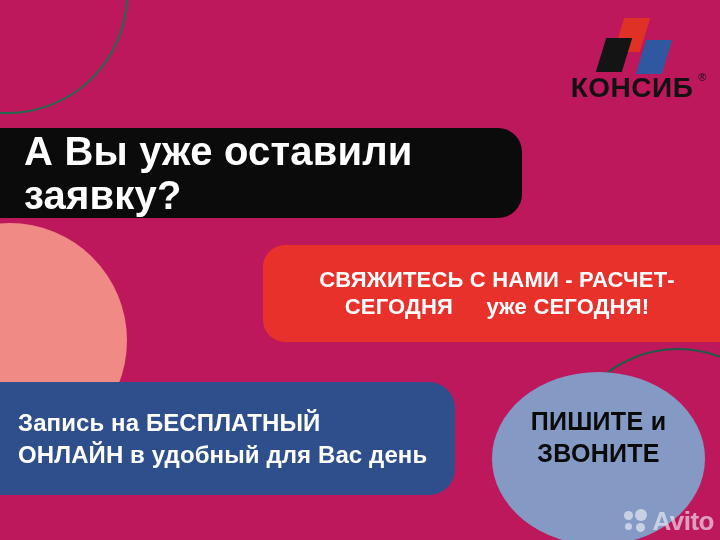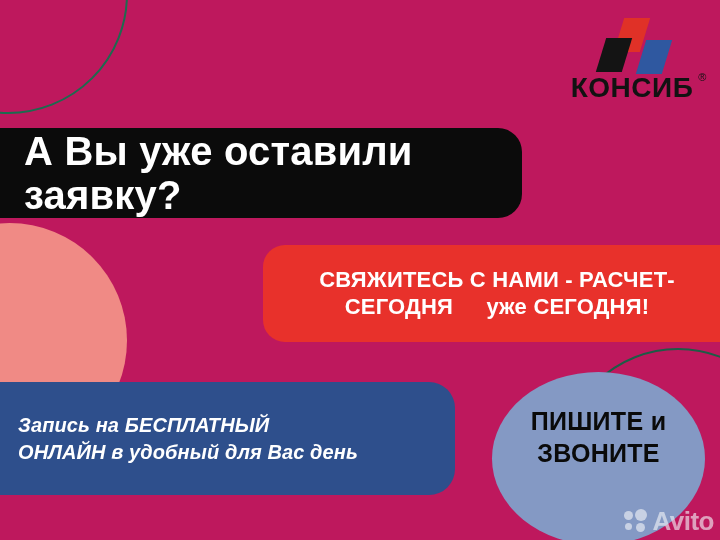--- a/index.html
+++ b/index.html
@@ -154,25 +154,24 @@
     top: 382px;
     width: 483px;
     height: 113px;
     background: #2e4f8c;
     border-radius: 26px;
     padding-left: 46px;
     padding-right: 16px;
   }
   #banner-blue-text {
     color: #ffffff;
-    font-size: 20px;
+    font-size: 24px;
     font-weight: bold;
     line-height: 1.33;
     letter-spacing: 0.1px;
-    font-style: italic;
   }
 
   
   #ellipse-caption {
     position: absolute;
     left: 492px;
     top: 405px;
     width: 213px;
     text-align: center;
     color: #0a0a0a;

